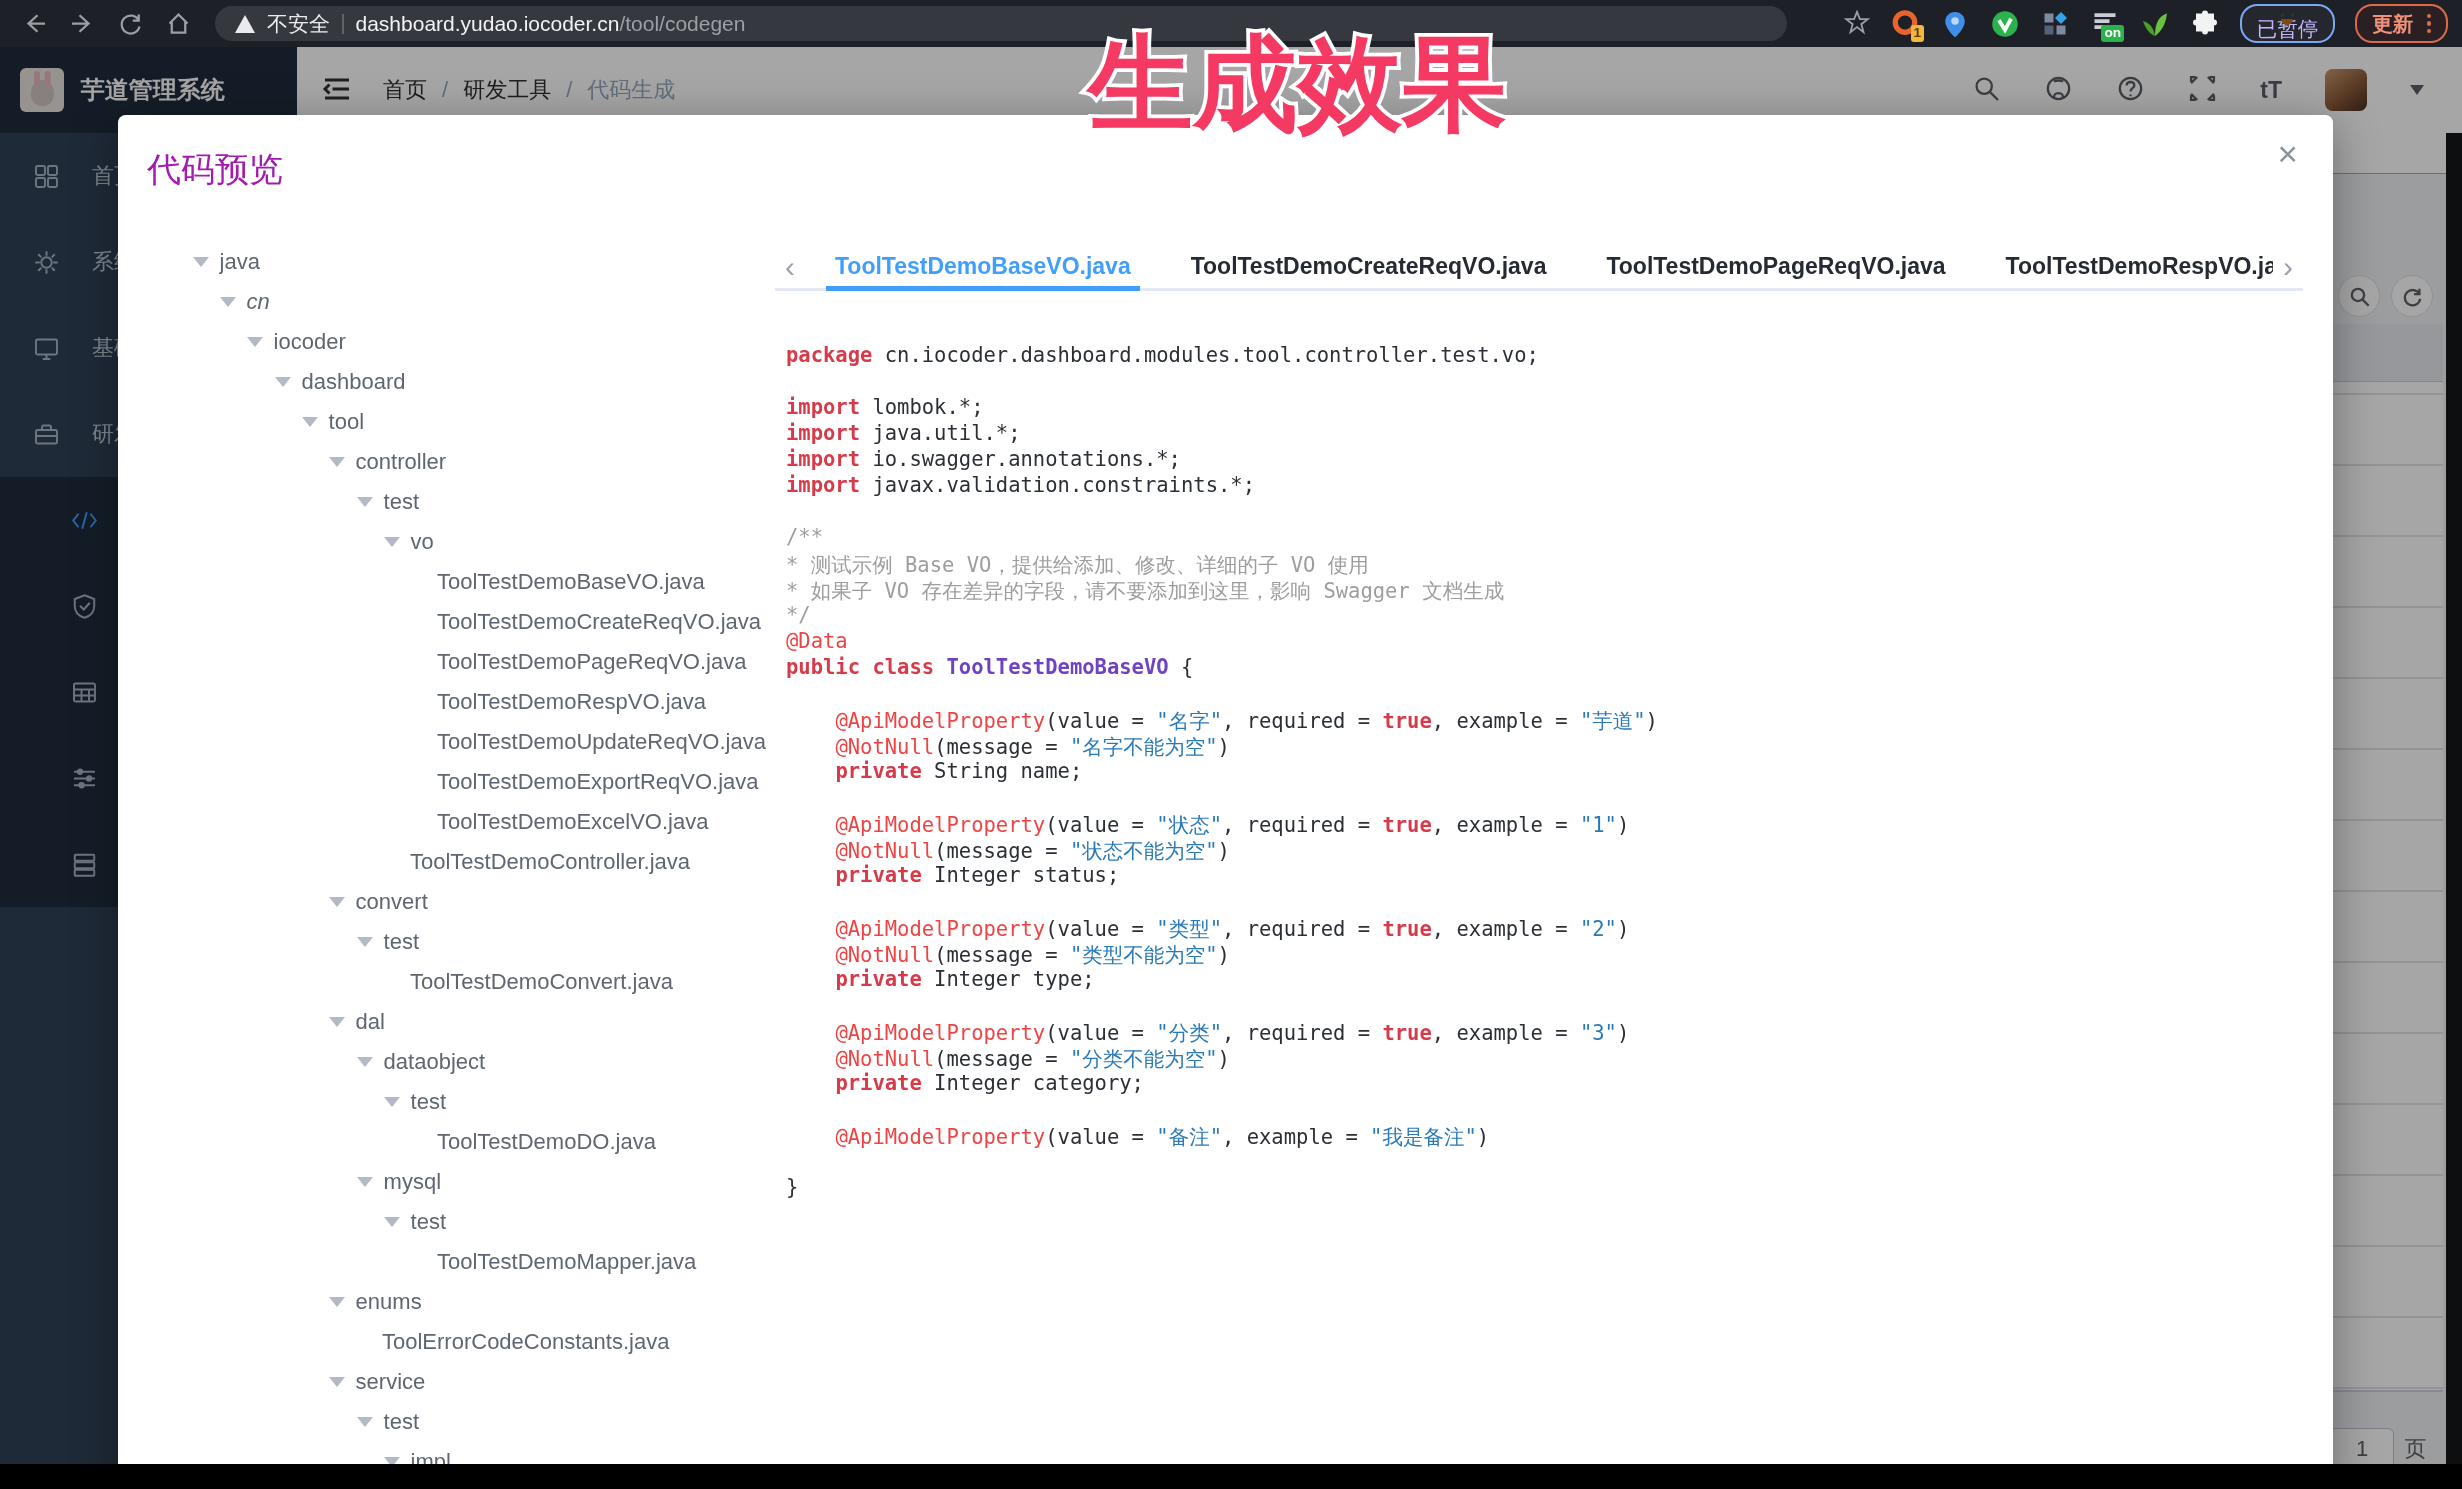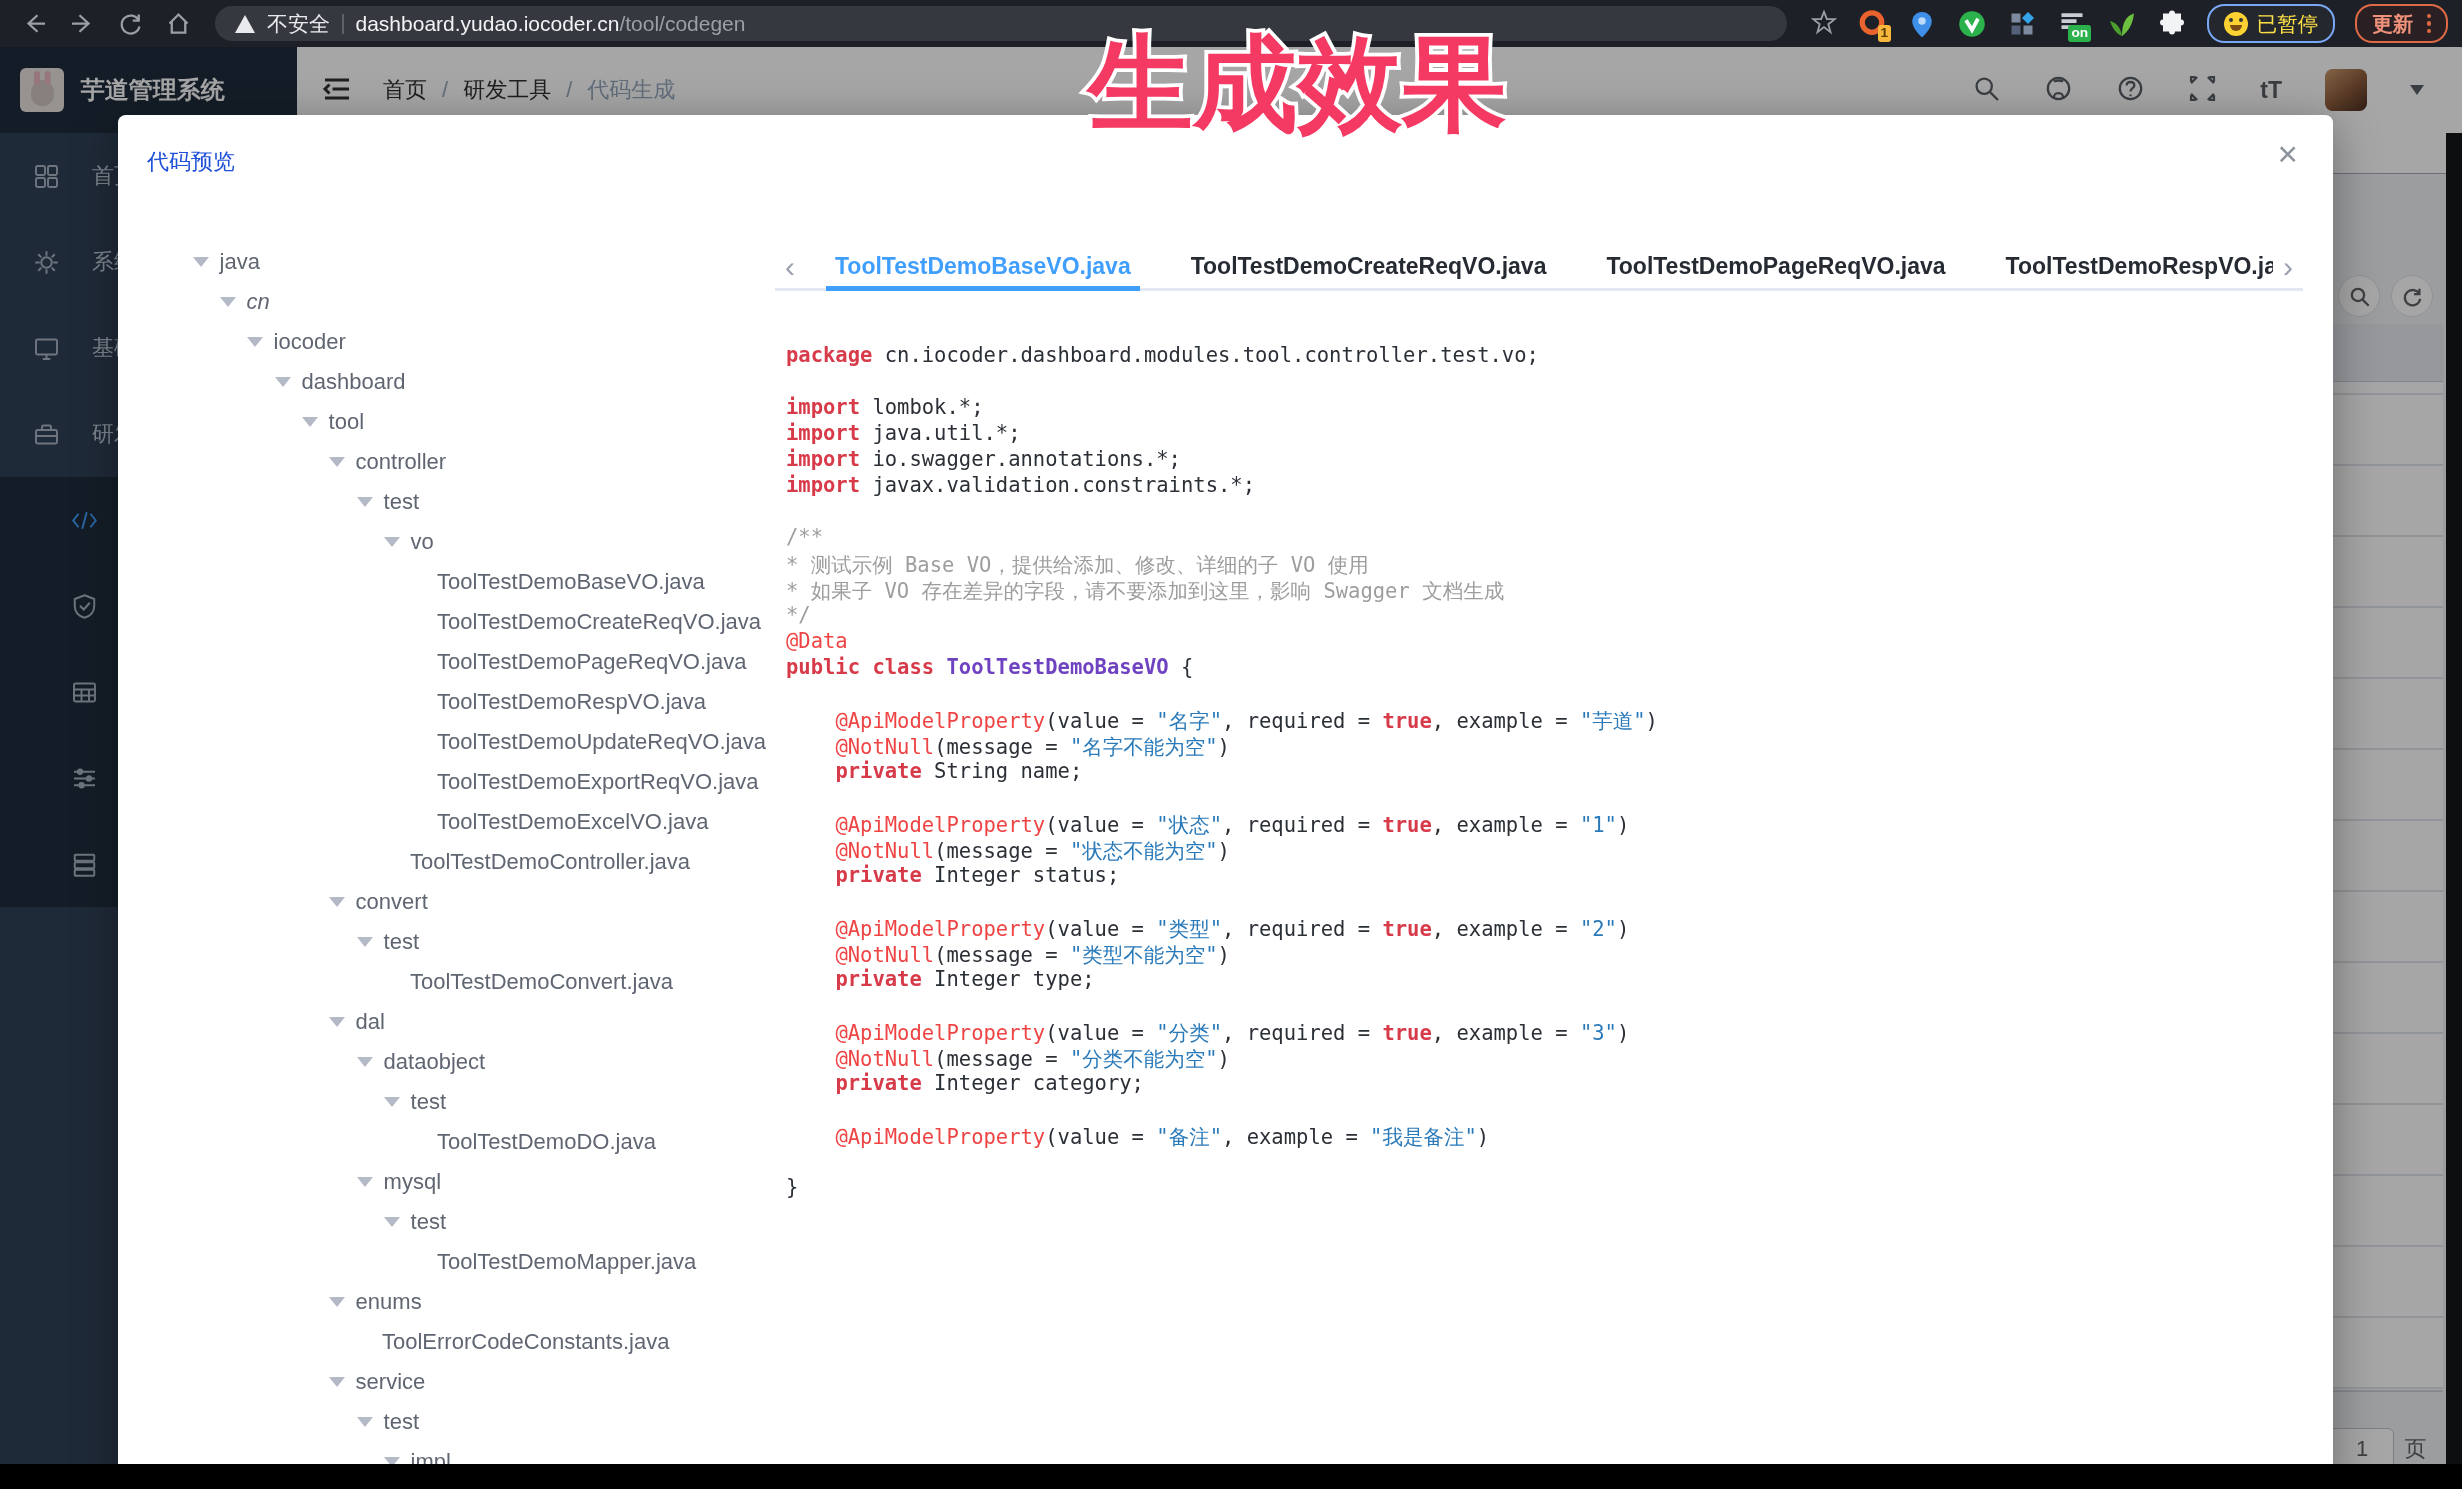--- a/index.html
+++ b/index.html
@@ -18,21 +18,21 @@
   .url-sep{width:1.5px;height:20px;background:#5f6368;}
   .url-host{color:#f1f3f4;}
   .url-path{color:#9aa0a6;}
   .bar-right{position:absolute;right:13.7px;top:0;height:47px;display:flex;align-items:center;gap:20px;}
   .star-ic svg{width:26px;height:26px;fill:none;stroke:#9aa0a6;stroke-width:2.5;}
   .ext{width:30px;height:30px;position:relative;flex:0 0 auto;}
   .ext-badge{position:absolute;right:-4.6px;bottom:-3px;background:#f6b73c;color:#5c3d00;font-size:13.7px;
              border-radius:3px;padding:0 3px;line-height:16.7px;font-weight:bold;}
   .ext-badge.green{background:#2bb24c;color:#fff;}
   .pill{height:35px;border-radius:17.4px;display:flex;align-items:center;gap:9px;padding:0 15px;font-size:20.5px;}
-  .pause-pill{border:2.3px solid #79a7f3;background:#24272d;color:#fde047;}
+  .pause-pill{border:2.3px solid #79a7f3;background:#24272d;color:#c4b5fd;flex-direction:column;}
   .face{width:24px;height:24px;border-radius:50%;background:#fbd231;position:relative;}
   .face:before{content:"";position:absolute;left:5.3px;top:6.8px;width:3.8px;height:3.8px;border-radius:50%;background:#333;
                box-shadow:10px 0 0 #333;}
   .face:after{content:"";position:absolute;left:6px;top:13px;width:12px;height:6px;border-radius:0 0 7.6px 7.6px;background:#7a4b12;}
   .update-pill{border:2.3px solid #dd6a45;background:#2a2023;color:#f0927a;font-weight:bold;}
   .dots{display:flex;flex-direction:column;gap:3px;margin-left:4.6px;}
   .dots i{width:4.6px;height:4.6px;border-radius:50%;background:#dd6a45;}
 
   
   .app-header{position:absolute;left:0;top:47px;width:2462px;height:86px;background:#ffffff;z-index:1;}
@@ -78,21 +78,21 @@
   .jump-input{width:64px;height:42px;border:1.5px solid #c0c4cc;border-radius:6px;background:#fff;color:#606266;
               font-size:22px;display:flex;align-items:center;justify-content:center;box-sizing:border-box;}
   .jump-label{font-size:22px;color:#606266;}
   .dark-strip{position:absolute;left:2446px;top:133px;width:16px;height:1357px;background:#15161a;z-index:1;}
 
   .dim{position:absolute;left:0;top:47px;width:2462px;height:1443px;background:rgba(0,0,0,0.35);z-index:4;}
 
   
   .modal{position:absolute;left:118px;top:115px;width:2215px;height:1375px;background:#fff;border-radius:7.6px;
          box-shadow:0 9px 46px rgba(0,0,0,.35);z-index:10;}
-  .modal-title{position:absolute;left:29px;top:32px;font-size:22px;color:#1d4ed8;}
+  .modal-title{position:absolute;left:29px;top:32px;font-size:34px;color:#a21caf;}
   .modal-close{position:absolute;right:35px;top:21px;font-size:35px;color:#8d939b;line-height:1;cursor:pointer;}
 
   .tree{position:absolute;left:27px;top:127px;width:630px;height:1244px;overflow:hidden;}
   .tree-row{height:40px;display:flex;align-items:center;font-size:22px;color:#5f6672;white-space:nowrap;}
   .caret{width:0;height:0;border-left:8.3px solid transparent;border-right:8.3px solid transparent;
          border-top:10.6px solid #b3bac6;margin-right:10.6px;flex:0 0 auto;}
 
   .tabsbar{position:absolute;left:657px;top:127px;width:1528px;height:49px;display:flex;align-items:stretch;z-index:2;}
   .tabsbar:after{content:"";position:absolute;left:0;bottom:0;width:100%;height:3px;background:#e4e8f2;}
   .tab-chevron{width:30px;display:flex;align-items:center;justify-content:center;color:#9aa0ad;font-size:30px;flex:0 0 auto;z-index:2;}

